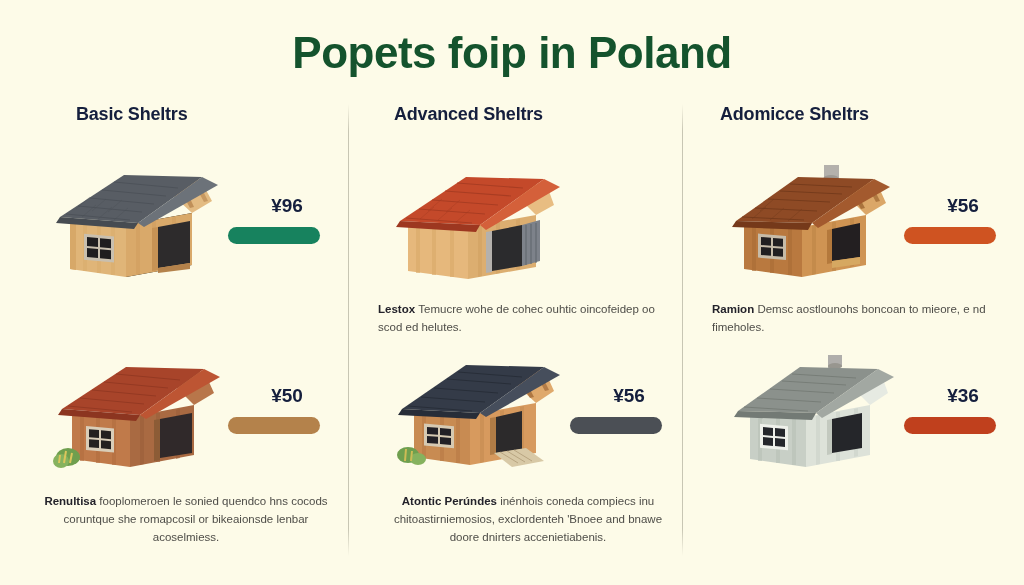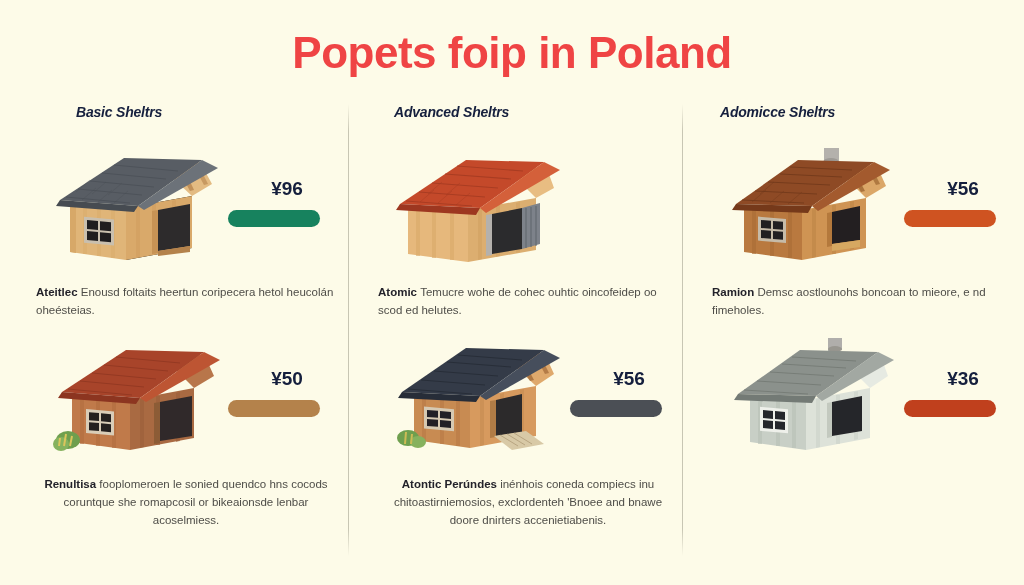--- a/index.html
+++ b/index.html
@@ -24,21 +24,21 @@
 
   
   .title {
     position: absolute;
     top: 28px;
     left: 0;
     width: 1024px;
     text-align: center;
     font-size: 44px;
     font-weight: bold;
-    color: #ef4444;
+    color: #14532d;
     letter-spacing: -0.5px;
     white-space: nowrap;
   }
 
   
   .divider {
     position: absolute;
     top: 104px;
     width: 1px;
     height: 452px;
@@ -51,27 +51,26 @@
   .col {
     position: absolute;
     top: 104px;
     width: 318px;
   }
   .col.c1 { left: 34px; }
   .col.c2 { left: 376px; }
   .col.c3 { left: 710px; }
 
   .col-head {
-    font-size: 14px;
+    font-size: 18px;
     font-weight: bold;
     color: #151f3d;
-    margin: 0 0 6px 42px;
+    margin: 0 0 18px 42px;
     letter-spacing: -0.2px;
     white-space: nowrap;
-    font-style: italic;
   }
   .col.c2 .col-head { margin-left: 18px; }
   .col.c3 .col-head { margin-left: 10px; }
 
   
   .card {
     position: relative;
     height: 190px;
   }
   .card .media {
@@ -182,24 +181,20 @@
             <rect x="35" y="69" width="11" height="9" fill="#1f1d1f"></rect>
             <rect x="48" y="69" width="11" height="9" fill="#1f1d1f"></rect>
             <rect x="35" y="80" width="11" height="9" fill="#1f1d1f"></rect>
             <rect x="48" y="80" width="11" height="9" fill="#1f1d1f"></rect>
           </g>
         </svg>
       </div>
       <div class="meta">
         <div class="price">¥96</div>
         <div class="pill" style="background:#17825e"></div>
-      </div>
-      <div class="desc">
-        <b>Ateitlec </b>
-        <span>Enousd foltaits heertun coripecera hetol heucolán oheésteias.</span>
       </div>
     </div>
 
     <div class="card row2">
       <div class="media">
         <svg class="house-svg" viewBox="0 0 172 118" preserveAspectRatio="xMidYMid meet">
           <polygon points="20,56 20,104 78,112 78,62" fill="#c07a4a"></polygon>
           <polygon points="28,57 28,106 32,106 32,57" fill="#b06c40" opacity="0.6"></polygon>
           <polygon points="44,59 44,108 48,108 48,59" fill="#b06c40" opacity="0.6"></polygon>
           <polygon points="60,60 60,110 64,110 64,60" fill="#b06c40" opacity="0.6"></polygon>
@@ -288,21 +283,21 @@
 
           <polygon points="128,60 128,101 146,96 146,55" fill="#7d828a"></polygon>
           <g stroke="#5f646b" stroke-width="1" fill="none">
             <path d="M132,60 L132,100"></path>
             <path d="M137,59 L137,99"></path>
             <path d="M142,58 L142,98"></path>
           </g>
         </svg>
       </div>
       <div class="desc">
-        <b>Atomic </b>
+        <b>Lestox </b>
         <span>Temucre wohe de cohec ouhtic oincofeidep oo scod ed helutes.</span>
       </div>
     </div>
 
     <div class="card row2">
       <div class="media">
         <svg class="house-svg" viewBox="0 0 172 118" preserveAspectRatio="xMidYMid meet">
           <polygon points="20,56 20,102 76,110 76,60" fill="#c88b52"></polygon>
           <polygon points="28,57 28,104 32,104 32,57" fill="#b87a46" opacity="0.6"></polygon>
           <polygon points="46,59 46,106 50,106 50,59" fill="#b87a46" opacity="0.6"></polygon>

